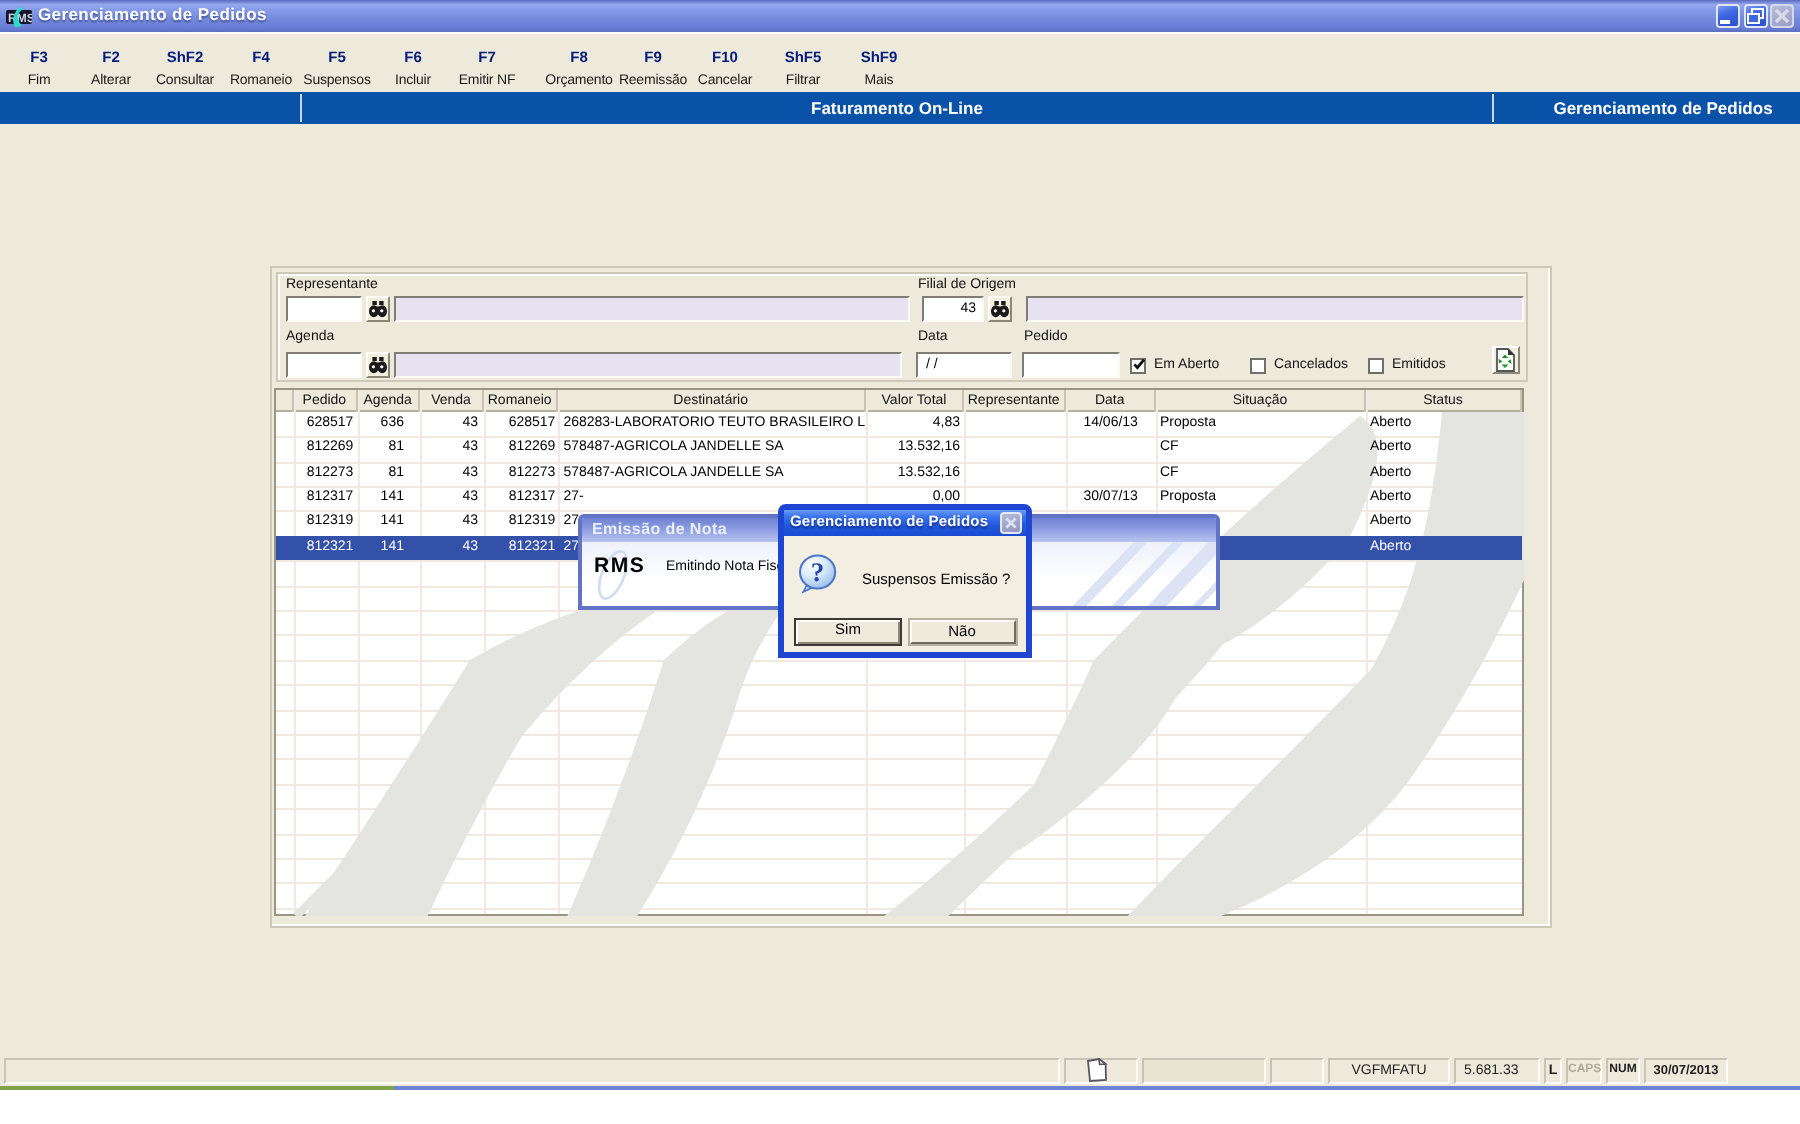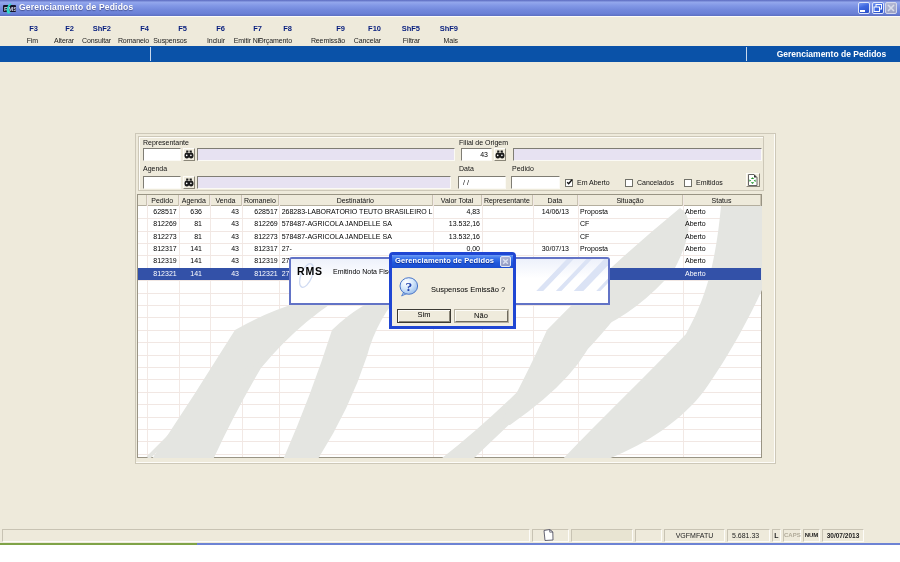--- a/index.html
+++ b/index.html
@@ -7,21 +7,21 @@
   .abs { position:absolute; }
   #win { position:absolute; left:0; top:0; width:900px; height:543px; background:#EEEADB; }
   
   #titlebar { position:absolute; left:0; top:0; width:900px; height:16px;
     background:linear-gradient(180deg,#5a69be 0%,#93a7ec 14%,#8298e6 35%,#7288dc 62%,#6a80d6 85%,#5c6fc2 100%); }
   #titlebar .ttl { position:absolute; left:19px; top:2px; color:#fff; font-size:8.5px; font-weight:bold; letter-spacing:.2px; text-shadow:0 1px 1px rgba(0,0,40,.4); }
   .winbtn { position:absolute; top:2px; width:12px; height:12px; border-radius:2px; border:1px solid #dfe6fa; font-size:8px; color:#fff; text-align:center; line-height:10px; }
   .wb-blue { background:linear-gradient(160deg,#7a9bf2 0%,#3e68e0 40%,#2a50c8 100%); }
   
   #toolbar { position:absolute; left:0; top:16px; width:900px; height:30px; background:#EEEADB; border-top:1px solid #fdfcf8; }
-  .tbtn { position:absolute; top:7px; width:37px; text-align:right; }
+  .tbtn { position:absolute; top:7px; width:37px; text-align:center; }
   .tbtn .k { font-size:7.5px; font-weight:bold; color:#051c7d; display:block; }
   .tbtn .l { font-size:7px; color:#1a1a1a; display:block; margin-top:3.5px; letter-spacing:-.1px; }
   
   #bluebar { position:absolute; left:0; top:46px; width:900px; height:16px; background:#0a52a8; color:#fff; }
   #bluebar .sec { position:absolute; top:0; height:16px; line-height:16px; text-align:center; font-weight:bold; font-size:8.5px; }
   #bluebar .sep { position:absolute; top:1px; width:1px; height:14px; background:#c8d8ec; }
   
   .lbl { position:absolute; font-size:7px; color:#111; }
   .inp { position:absolute; height:13px; background:#fff; border:1px solid; border-color:#7f7d74 #fbfaf5 #fbfaf5 #7f7d74; font-size:7px; }
   .lav { position:absolute; height:13px; background:#e7e2f2; border:1px solid; border-color:#7f7d74 #fbfaf5 #fbfaf5 #7f7d74; }
@@ -86,21 +86,21 @@
       </div>
     <div class="tbtn" style="left:188px">
         <span class="k">F6</span>
         <span class="l">Incluir</span>
       </div>
     <div class="tbtn" style="left:225px">
         <span class="k">F7</span>
         <span class="l">Emitir NF</span>
       </div>
     <div class="abs" style="left:262px;top:29px;width:0;height:0;border-left:2.5px solid transparent;border-right:2.5px solid transparent;border-top:3px solid #000;"></div>
-    <div class="tbtn" style="left:255px">
+    <div class="tbtn" style="left:271px">
         <span class="k">F8</span>
         <span class="l">Orçamento</span>
       </div>
     <div class="tbtn" style="left:308px">
         <span class="k">F9</span>
         <span class="l">Reemissão</span>
       </div>
     <div class="tbtn" style="left:344px">
         <span class="k">F10</span>
         <span class="l">Cancelar</span>
@@ -110,20 +110,21 @@
         <span class="l">Filtrar</span>
       </div>
     <div class="tbtn" style="left:421px">
         <span class="k">ShF9</span>
         <span class="l">Mais</span>
       </div>
   </div>
 
   <div id="bluebar">
     <div class="sep" style="left:150px"></div>
+    <div class="sec" style="left:151px;width:595px">Faturamento On-Line</div>
     <div class="sep" style="left:746px"></div>
     <div class="sec" style="left:763px;width:137px">Gerenciamento de Pedidos</div>
   </div>
 
   <div class="abs" style="left:135px;top:133px;width:641px;height:331px;border:1px solid #cdc8b8;background:#EEEADB;box-shadow:inset -1px -1px 0 #fdfcf8;"></div>
 
   <div class="abs" style="left:138px;top:136px;width:626px;height:55px;border:1px solid #cdc8b8;box-shadow:inset 1px 1px 0 #fdfcf8;"></div>
 
   <div class="lbl" style="left:143px;top:139px">Representante</div>
   <div class="lbl" style="left:459px;top:139px">Filial de Origem</div>
@@ -320,20 +321,21 @@
         <div class="cell" style="left:104px;width:36.69999999999999px;text-align:right;padding-right:1px;color:#fff;">812321</div>
         <div class="cell" style="left:140.7px;width:154.3px;padding-left:3px;color:#fff;">27-</div>
         <div class="cell" style="left:295px;width:49px;text-align:right;padding-right:2px;color:#fff;"></div>
         <div class="cell" style="left:394.7px;width:45.30000000000001px;text-align:center;color:#fff;"></div>
         <div class="cell" style="left:440px;width:105px;padding-left:2px;color:#fff;"></div>
         <div class="cell" style="left:545px;width:78px;padding-left:2px;color:#fff;">Aberto</div>
       </div>
     </div>
 
 <div class="abs" style="left:289px;top:257px;width:321px;height:48px;border:2px solid #6273c6;border-radius:3px 3px 0 0;background:#fff;overflow:hidden">
+  <div style="height:12px;background:linear-gradient(180deg,#7082d2 0%,#8c9ce0 45%,#b8c4ee 100%);color:#e9effc;font-weight:bold;font-size:8px;line-height:12px;padding-left:5px;letter-spacing:.2px">Emissão de Nota</div>
   <div style="position:relative;height:32px;background:linear-gradient(180deg,#edf1fb 0%,#ffffff 60%)">
     <svg style="position:absolute;left:0;top:0" width="317" height="32" viewBox="0 0 317 32">
       <ellipse cx="15.5" cy="16.5" rx="5.5" ry="12.5" fill="none" stroke="#d0dbf2" stroke-width="1.3" transform="rotate(22 15.5 16.5)"></ellipse>
       <g fill="none" stroke="#dbe3f5">
         <path d="M243,38 L285,-6" stroke-width="5"></path>
         <path d="M260,40 L302,-4" stroke-width="4"></path>
         <path d="M278,42 L320,-2" stroke-width="7"></path>
         <path d="M296,44 L330,8" stroke-width="3"></path>
       </g>
     </svg>

